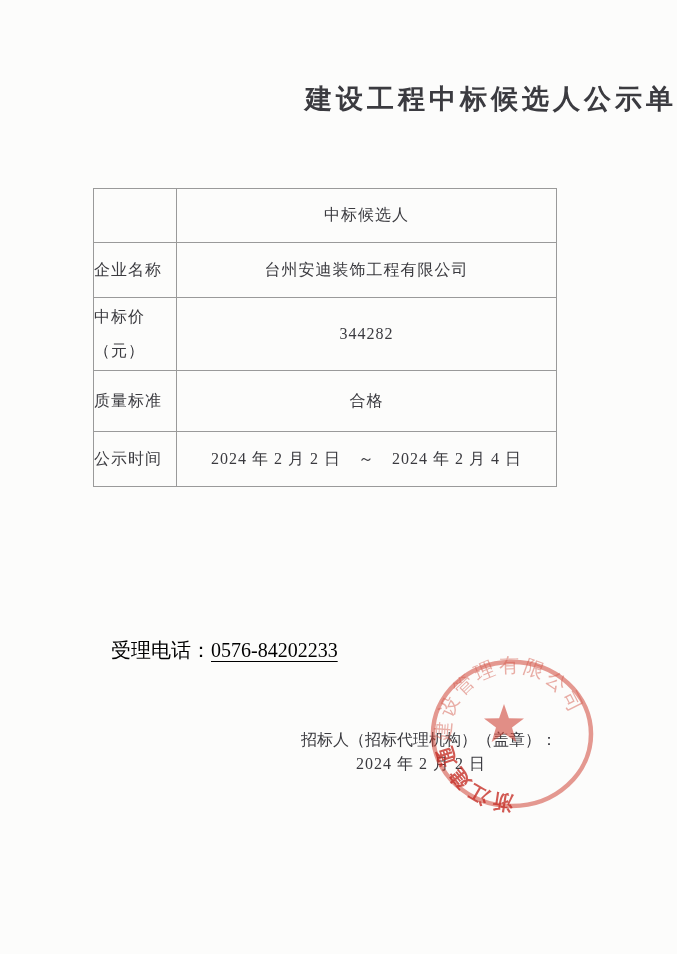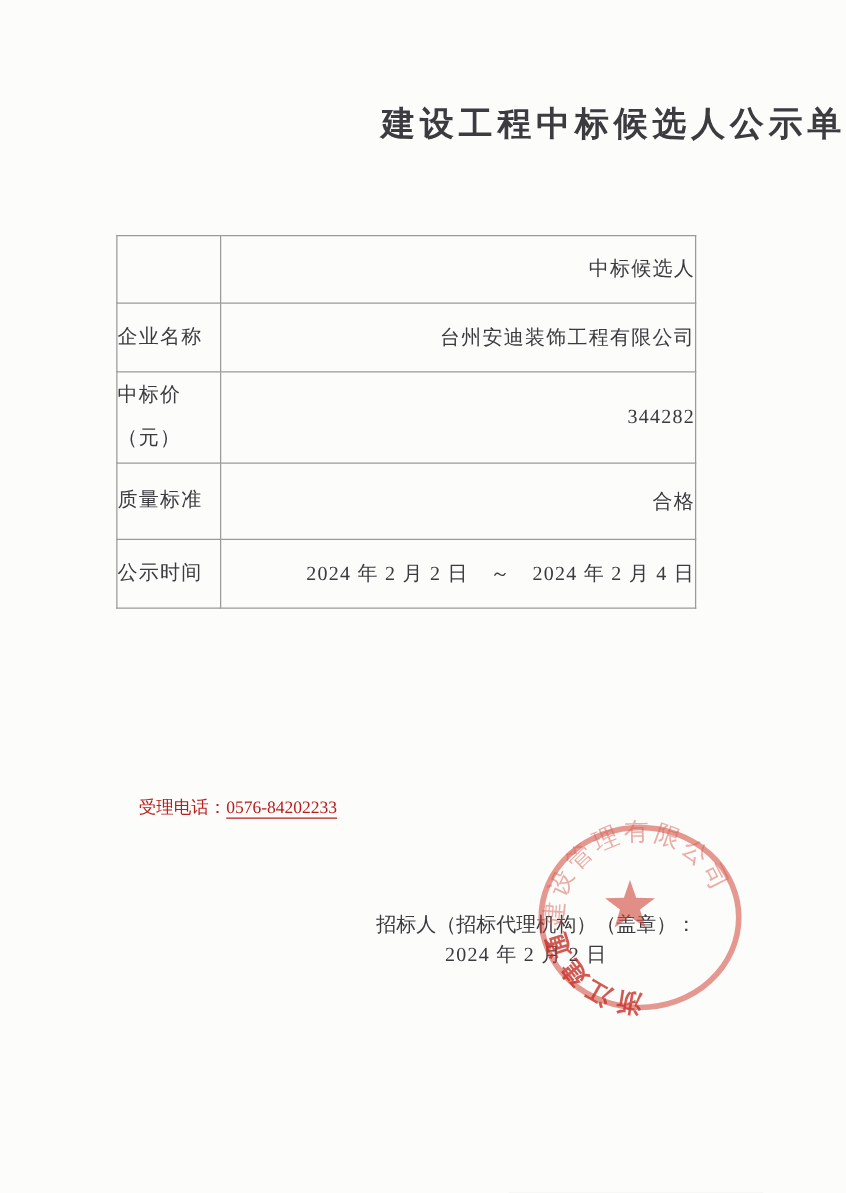--- a/index.html
+++ b/index.html
@@ -53,35 +53,35 @@
     padding:0;
     vertical-align:middle;
   }
   td.label-cell{
     width:82px;
     white-space:pre-line;
     line-height:34px;
     letter-spacing:1px;
   }
   td.value-cell{
-    text-align:right;
+    text-align:center;
     letter-spacing:1px;
     margin-left:24px;
   }
   .footer-line1{
     position:absolute;
     top:596px;left:111px;
     font-size:16.2px;
     color:#3a3a3f;
   }
   .footer-line2{
     position:absolute;
     top:637px;left:111px;
-    font-size:14px;
-    color:#b91c1c;
+    font-size:20px;
+    color:#000000;
   }
   .sign-line{
     position:absolute;
     top:730px;left:301px;
     font-size:16px;
     color:#3a3a3f;
   }
   .sign-date{
     position:absolute;
     top:754px;left:356px;

